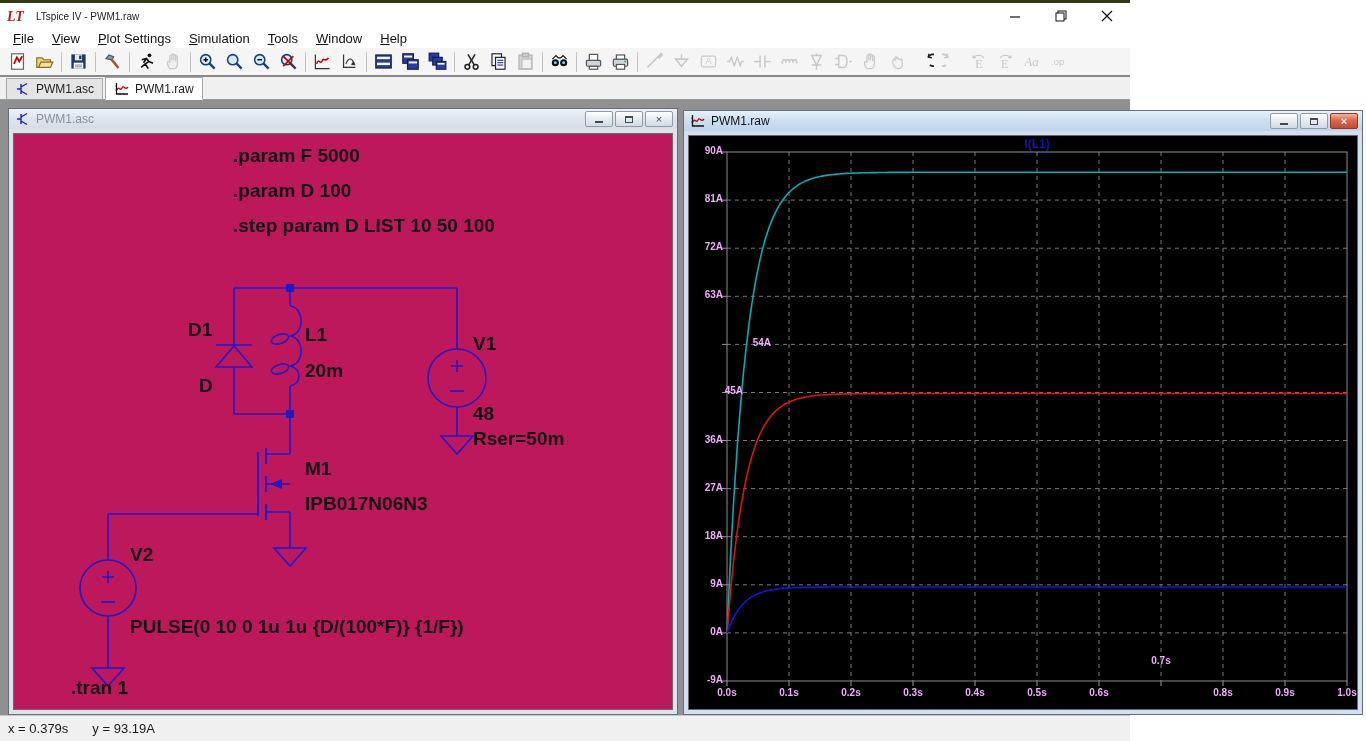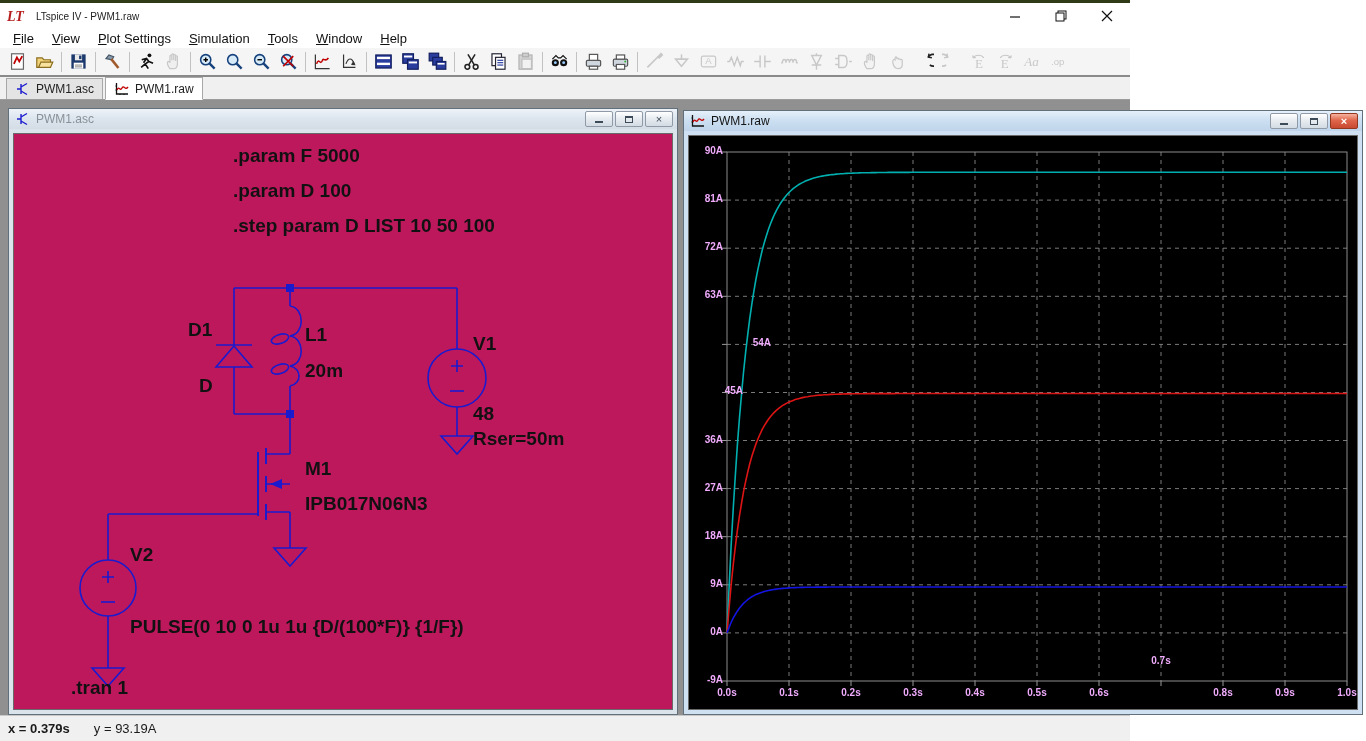--- a/index.html
+++ b/index.html
@@ -62,21 +62,21 @@
   .plot-content { width:100%; height:100%; background:#000; border:1px solid #6a6a6a; position:relative; overflow:hidden; }
 
   .plot-title { position:absolute; left:38px; top:1px; width:620px; text-align:center;
                 font-size:12px; font-weight:bold; color:#1212b6; }
   .tick-label { position:absolute; font-size:10px; font-weight:bold; color:#f0abfc; font-family:"Liberation Sans", sans-serif; }
   .y-label { width:34px; text-align:right; }
   .x-label { width:44px; text-align:center; }
 
   
   .statusbar { height:26px; background:#f0f0f0; border-top:1px solid #c8c8c8; display:flex; align-items:center; font-size:13px; color:#1a1a1a; }
-  .statusbar span:first-child { margin-left:8px;font-weight:bold; }
+  .statusbar span:first-child { margin-left:8px; }
   .statusbar span:last-child { margin-left:24px; }
 </style>
 </head>
 <body>
 
 <div class="app">
   <div class="top-edge"></div>
 
   <div class="titlebar">
     <span class="logo">
@@ -502,20 +502,21 @@
               <span class="min-glyph"></span>
             </span>
           <span class="cb">
               <span class="restore-glyph"></span>
             </span>
           <span class="cb close-active">×</span>
         </div>
       </div>
       <div class="child-frame plot-frame">
         <div class="plot-content" id="plot-content">
+          <div class="plot-title">I(L1)</div>
           <div id="plot-canvas"><svg width="670" height="569">
                 <line x1="38" y1="64.1" x2="658" y2="64.1" stroke="#7a7a7a" stroke-width="1" stroke-dasharray="4 4"></line>
                 <line x1="38" y1="112.2" x2="658" y2="112.2" stroke="#7a7a7a" stroke-width="1" stroke-dasharray="4 4"></line>
                 <line x1="38" y1="160.3" x2="658" y2="160.3" stroke="#7a7a7a" stroke-width="1" stroke-dasharray="4 4"></line>
                 <line x1="38" y1="208.4" x2="658" y2="208.4" stroke="#7a7a7a" stroke-width="1" stroke-dasharray="4 4"></line>
                 <line x1="38" y1="256.5" x2="658" y2="256.5" stroke="#7a7a7a" stroke-width="1" stroke-dasharray="4 4"></line>
                 <line x1="38" y1="304.5" x2="658" y2="304.5" stroke="#7a7a7a" stroke-width="1" stroke-dasharray="4 4"></line>
                 <line x1="38" y1="352.6" x2="658" y2="352.6" stroke="#7a7a7a" stroke-width="1" stroke-dasharray="4 4"></line>
                 <line x1="38" y1="400.7" x2="658" y2="400.7" stroke="#7a7a7a" stroke-width="1" stroke-dasharray="4 4"></line>
                 <line x1="38" y1="448.8" x2="658" y2="448.8" stroke="#7a7a7a" stroke-width="1" stroke-dasharray="4 4"></line>

